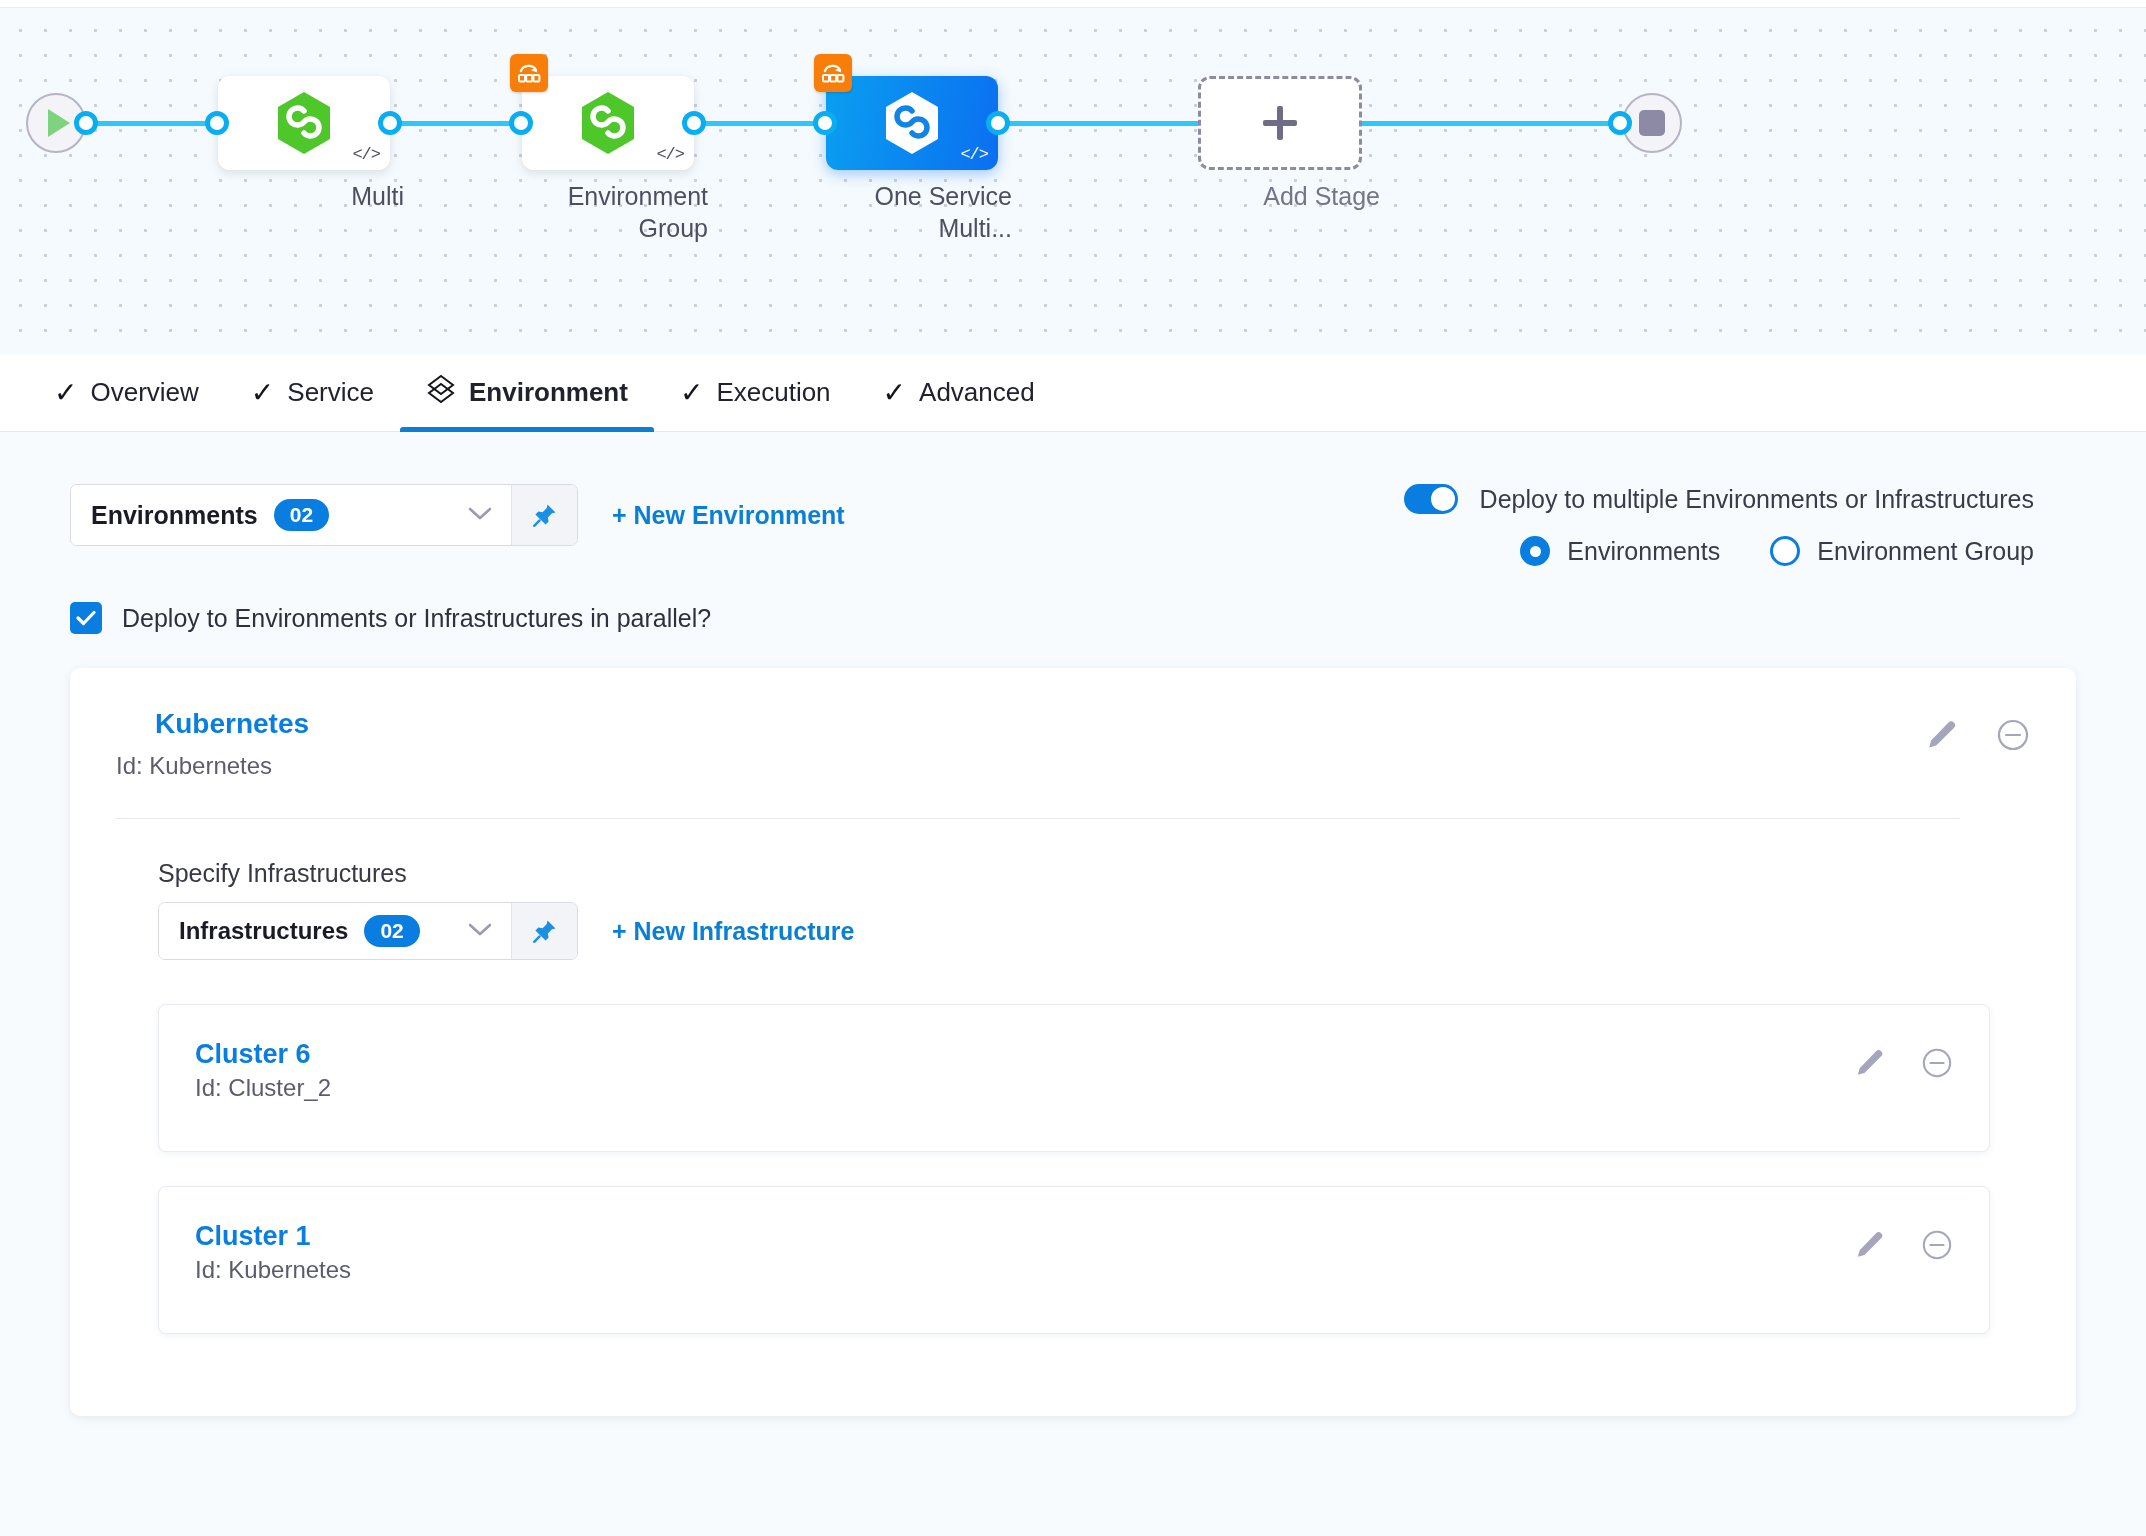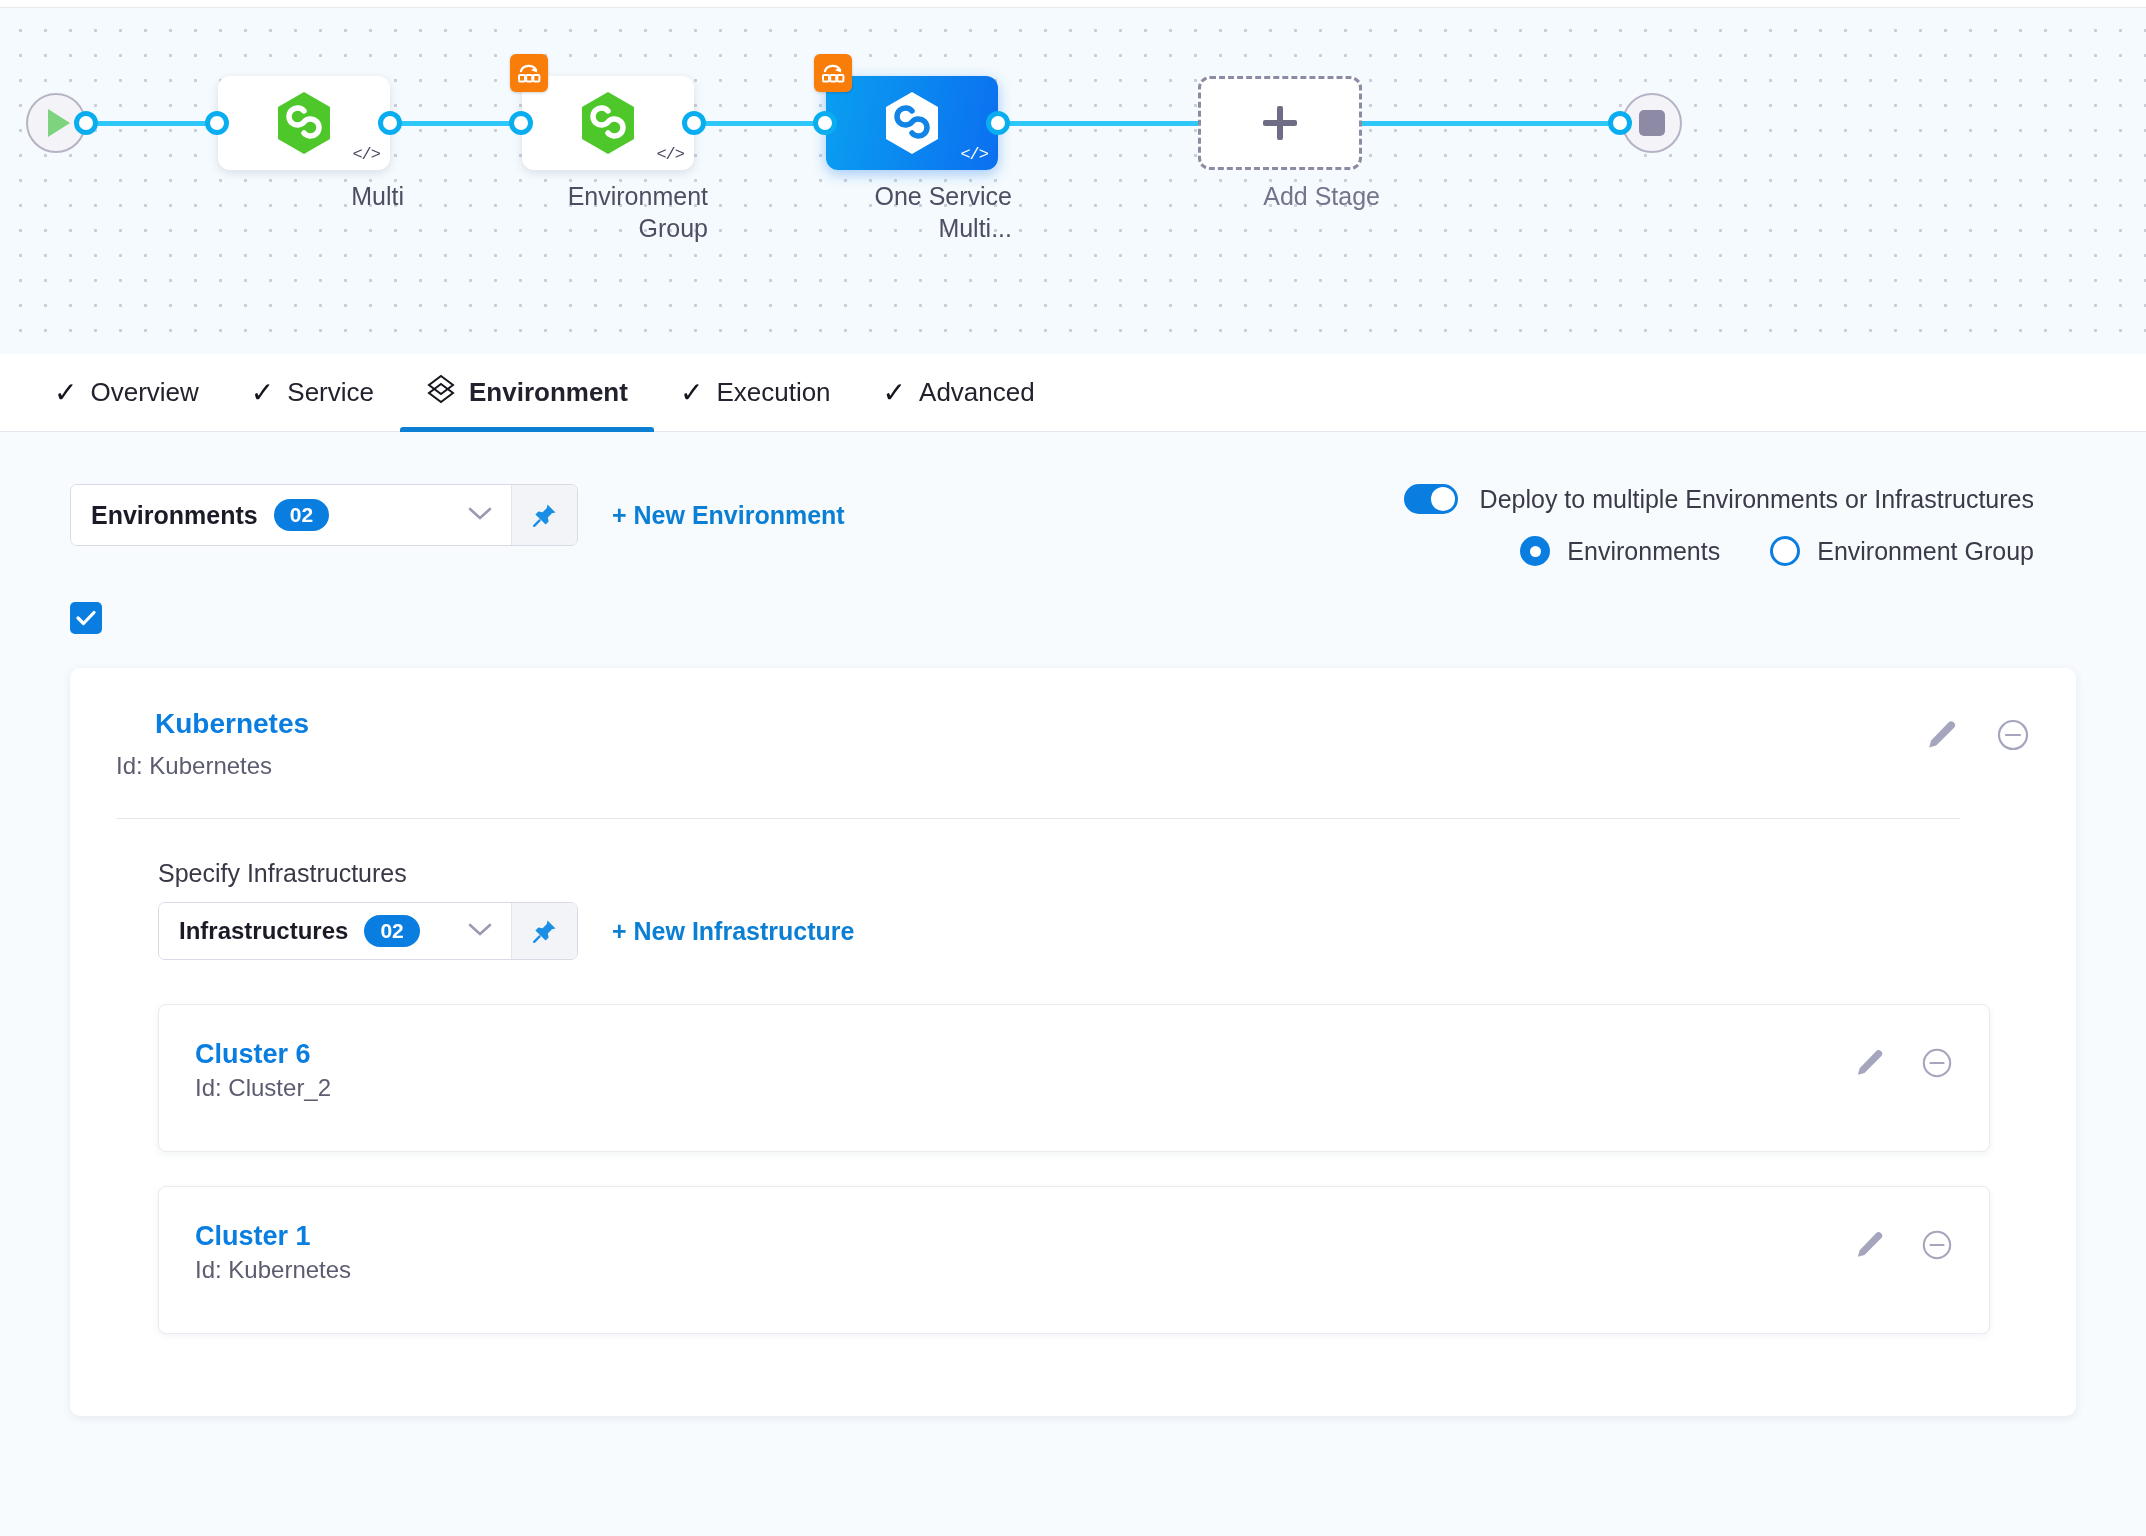--- a/index.html
+++ b/index.html
@@ -359,20 +359,21 @@
       </div>
     </div>
   </div>
 
   <div class="check-row">
     <div class="chk">
       <svg width="22" height="18" viewBox="0 0 22 18">
           <path d="M3 9 L8.5 14.5 L19 3.5" fill="none" stroke="#ffffff" stroke-width="3.2" stroke-linecap="round" stroke-linejoin="round"></path>
         </svg>
     </div>
+    <span class="chk-label">Deploy to Environments or Infrastructures in parallel?</span>
   </div>
 
   <div class="panel">
 
     <div class="env-head">
       <div class="env-title">Kubernetes</div>
       <div class="env-id">Id: Kubernetes</div>
       <div class="row-actions">
         <span class="icon-btn">
           <svg width="34" height="34" viewBox="0 0 34 34">

